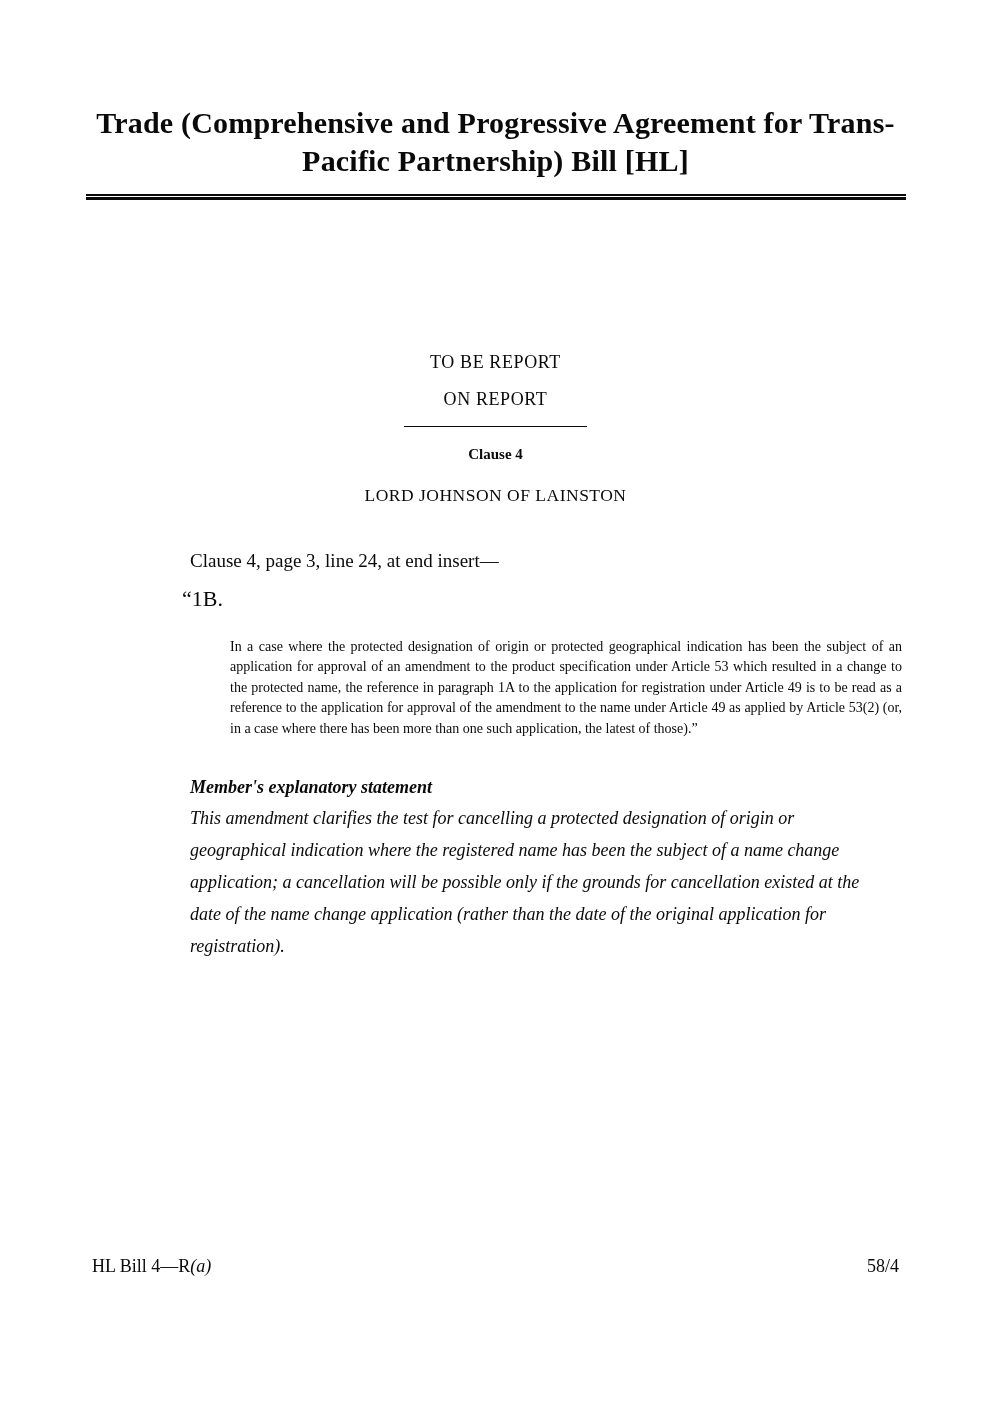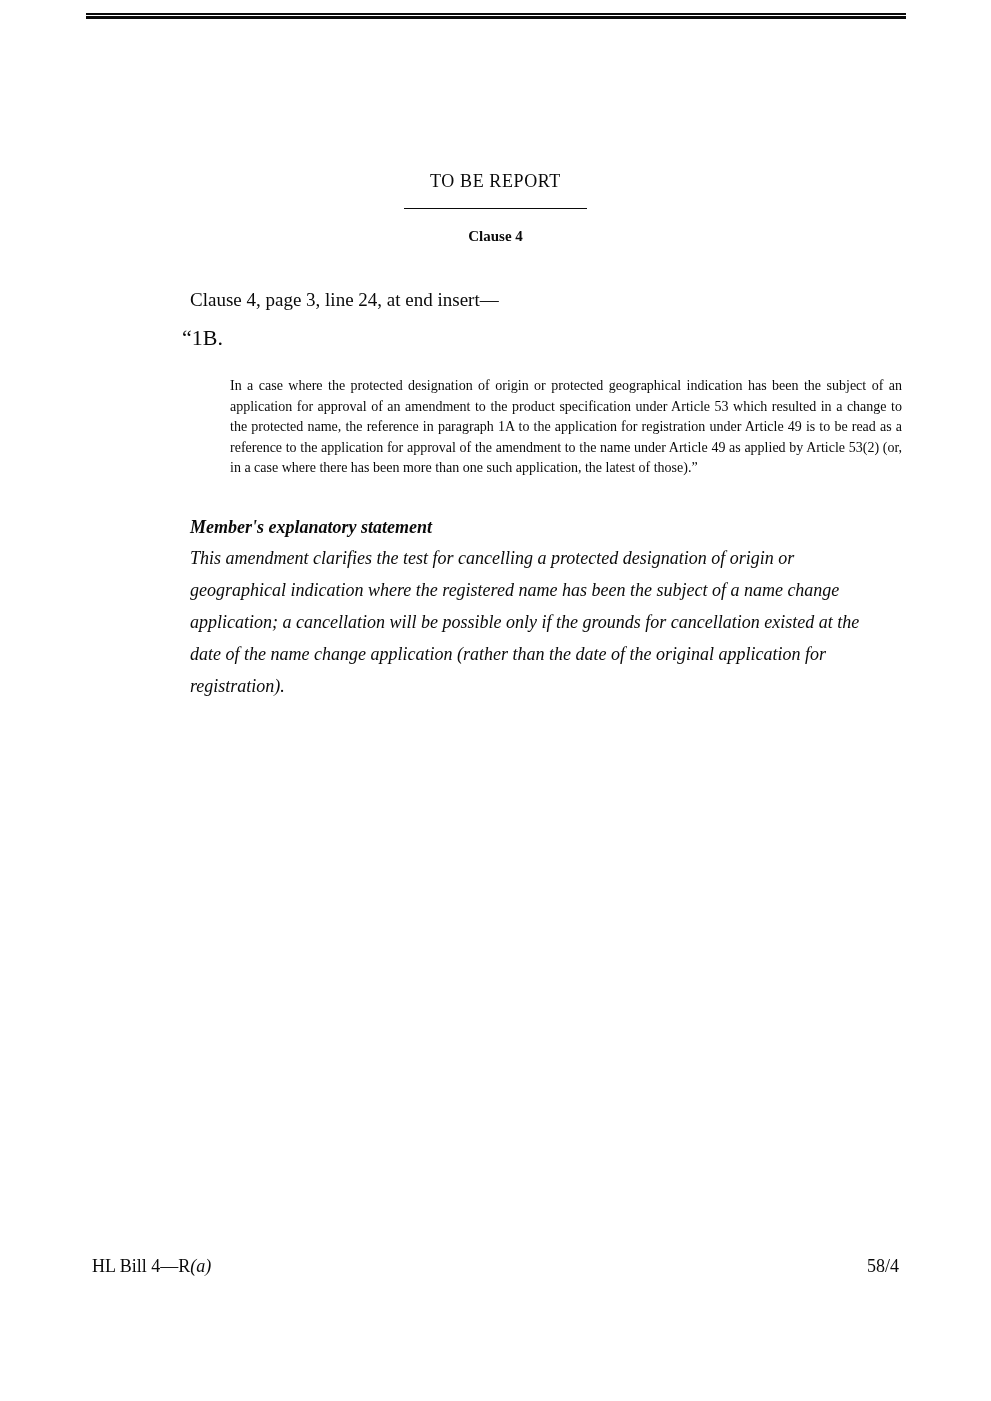--- a/index.html
+++ b/index.html
@@ -121,30 +121,33 @@
     justify-content: space-between;
     font-size: 18px;
   }
   .footer .italic { font-style: italic; }
 </style>
 </head>
 <body>
 
 <div class="page">
 
+  <h1 class="bill-title">Trade (Comprehensive and Progressive Agreement for Trans-Pacific Partnership) Bill [HL]</h1>
 
   <div class="double-rule"></div>
 
   <div class="stage-heading">
     <div class="line">TO BE REPORT</div>
+    <div class="line">ON REPORT</div>
     <div class="thin-rule"></div>
   </div>
 
   <div class="clause-heading">Clause 4</div>
 
+  <div class="member-name">LORD JOHNSON OF LAINSTON</div>
 
   <div class="instruction">Clause 4, page 3, line 24, at end insert—</div>
 
   <div class="amendment">
     <div class="marker">“1B.</div>
     <div class="body">In a case where the protected designation of origin or protected geographical indication has been the subject of an application for approval of an amendment to the product specification under Article 53 which resulted in a change to the protected name, the reference in paragraph 1A to the application for registration under Article 49 is to be read as a reference to the application for approval of the amendment to the name under Article 49 as applied by Article 53(2) (or, in a case where there has been more than one such application, the latest of those).”</div>
   </div>
 
   <div class="explanatory">
     <div class="heading">Member's explanatory statement</div>

